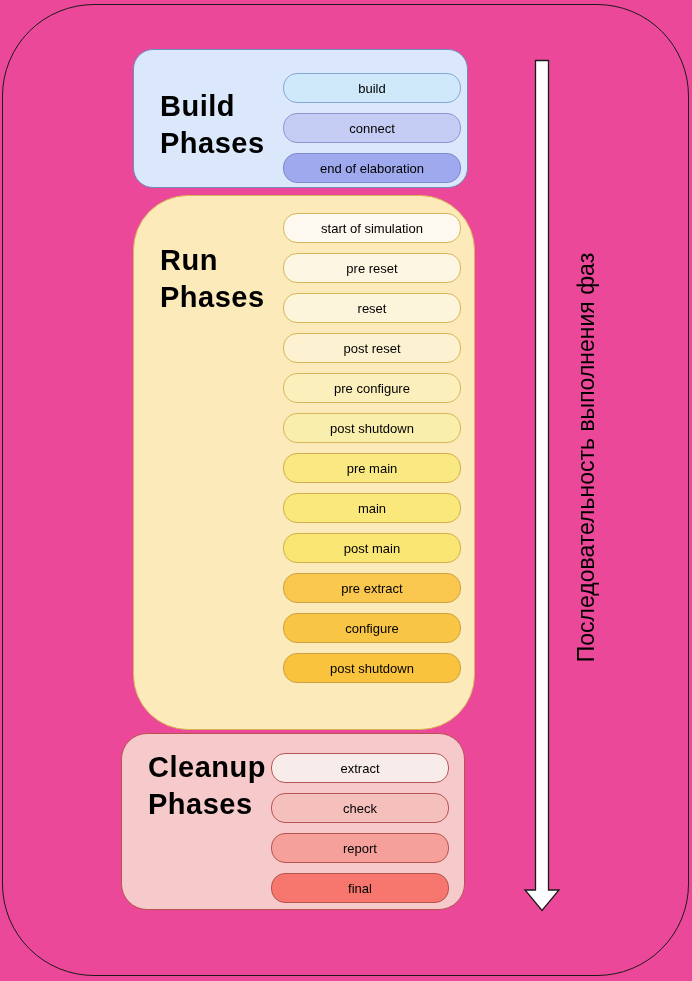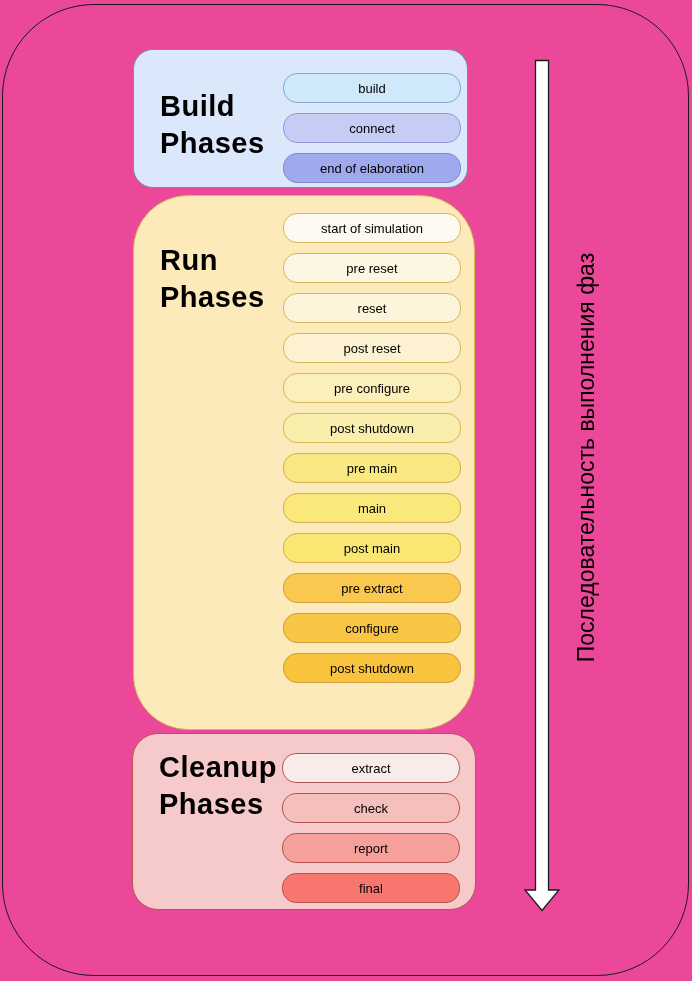--- a/index.html
+++ b/index.html
@@ -29,21 +29,21 @@
     left: 133px; top: 49px;
     width: 335px; height: 139px;
     border-radius: 20px;
   }
   .section-run {
     left: 133px; top: 195px;
     width: 342px; height: 535px;
     border-radius: 55px;
   }
   .section-cleanup {
-    left: 132px; top: 733px;
+    left: 121px; top: 733px;
     width: 344px; height: 177px;
     border-radius: 26px;
   }
   .section-title {
     position: absolute;
     left: 26px;
     width: 135px;
     font-size: 29px;
     line-height: 37px;
     font-weight: bold;

